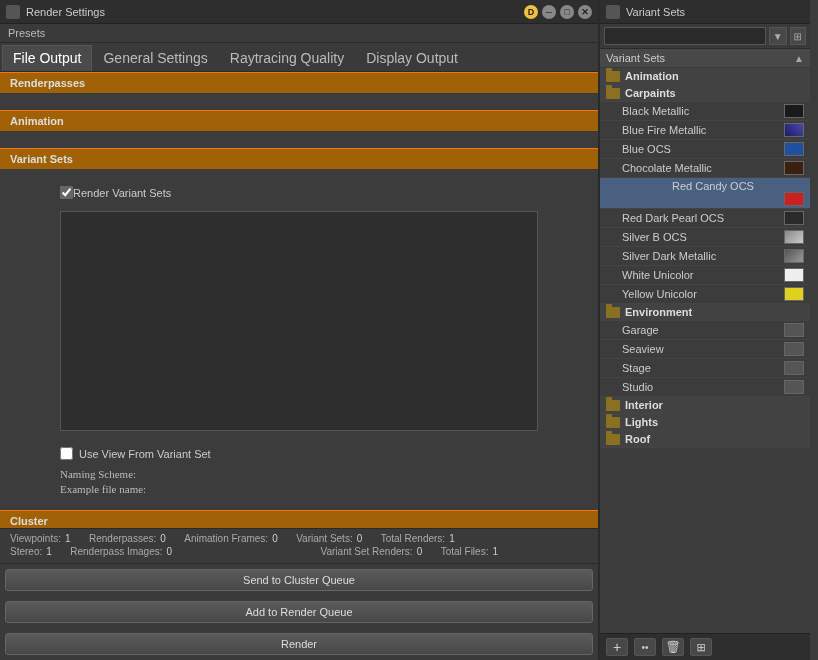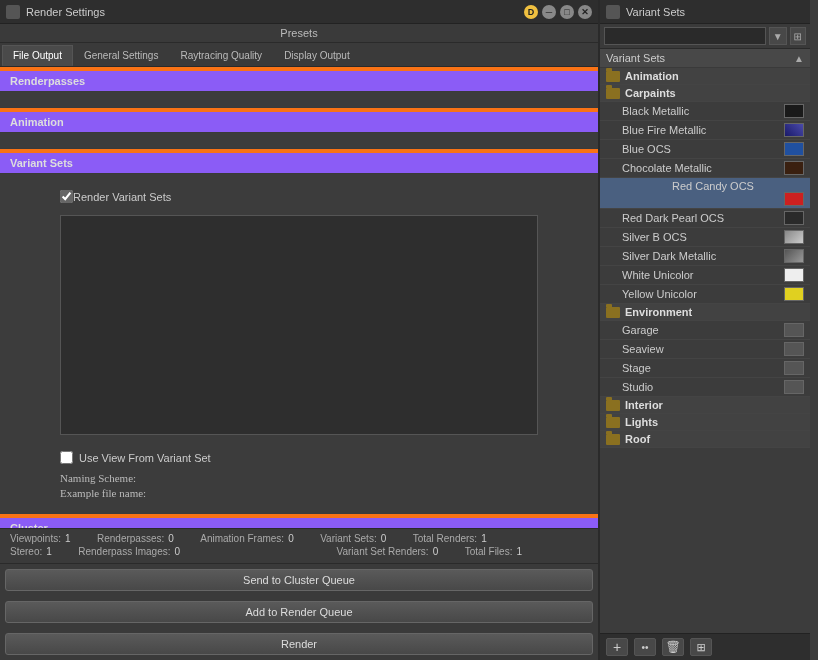--- a/index.html
+++ b/index.html
@@ -58,33 +58,32 @@
       border-right: 2px solid #2a2a2a;
     }
 
     
     .presets-bar {
       background: #3a3a3a;
       padding: 3px 8px;
       font-size: 11px;
       color: #bbb;
       border-bottom: 1px solid #2a2a2a;
-      text-align: center;
     }
 
     
     .tab-bar {
       display: flex;
       background: #3a3a3a;
       border-bottom: 1px solid #2a2a2a;
       padding: 0 2px;
     }
     .tab {
       padding: 4px 10px;
-      font-size: 10px;
+      font-size: 14px;
       color: #bbb;
       cursor: pointer;
       border: 1px solid transparent;
       margin-top: 2px;
     }
     .tab.active {
       background: #4a4a4a;
       color: #fff;
       border-color: #555 #555 #4a4a4a;
       border-bottom: 1px solid #4a4a4a;
@@ -103,27 +102,27 @@
       flex: 1;
       overflow-y: auto;
       padding: 0;
     }
     .scroll-area::-webkit-scrollbar { width: 10px; }
     .scroll-area::-webkit-scrollbar-track { background: #333; }
     .scroll-area::-webkit-scrollbar-thumb { background: #555; }
 
     
     .section-header {
-      background: #8b5cf6;
+      background: #a16207;
       padding: 4px 10px;
       font-size: 11px;
       font-weight: bold;
       color: #ddd;
       border-bottom: 1px solid #3a3a3a;
-      border-top: 4px solid #f97316;
+      border-top: 1px solid #f97316;
     }
 
     
     .variant-sets-section {
       padding: 10px;
       flex: 1;
     }
 
     .checkbox-row {
       display: flex;
@@ -163,21 +162,21 @@
     
     .status-bar {
       background: #3a3a3a;
       border-top: 1px solid #2a2a2a;
       padding: 4px 10px;
       font-size: 10px;
       color: #aaa;
     }
     .status-row {
       display: flex;
-      gap: 12px;
+      gap: 4px;
       margin-bottom: 2px;
     }
     .status-item { display: flex; gap: 4px; }
     .status-val { color: #ccc; min-width: 20px; }
 
     
     .button-row {
       background: #3a3a3a;
       border-top: 1px solid #2a2a2a;
       padding: 5px;

